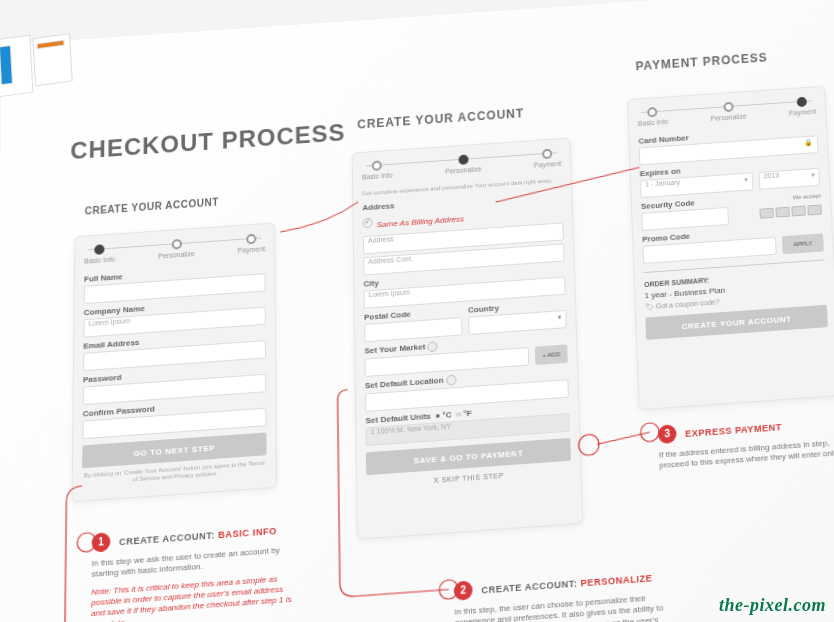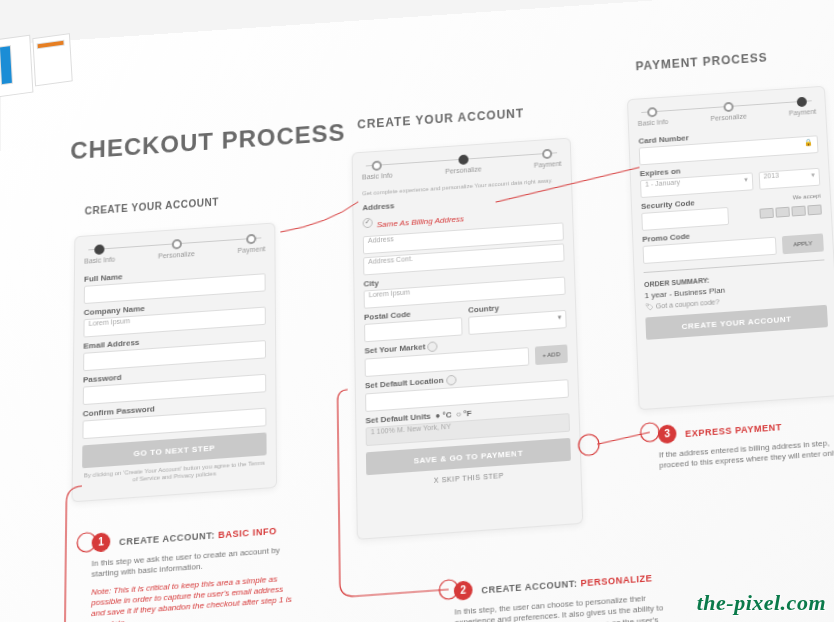--- a/index.html
+++ b/index.html
@@ -46,21 +46,21 @@
 .note-box h4 .red { color:#d63a3a; }
 .note-box p { font-size:8px; color:#777; margin-top:6px; line-height:1.3; }
 .note-box p.redp { color:#d63a3a; font-style:italic; }
 
 #note1 { left:95px; top:490px; width:200px; }
 #note2 { left:445px; top:560px; width:220px; }
 #note3 { left:648px; top:425px; width:180px; }
 
 svg.connectors { position:absolute; left:0; top:0; width:1200px; height:900px; pointer-events:none; }
 
-.watermark { position:absolute; right:8px; bottom:6px; font-family: "Comic Sans MS","Brush Script MT",cursive; font-style:italic; font-weight:700; font-size:22px; color:#0a7a4a; text-shadow:1px 1px 0 #fff; letter-spacing:.5px; z-index:50; }
+.watermark { position:absolute; right:8px; bottom:6px; font-family: "Comic Sans MS","Brush Script MT",cursive; font-style:italic; font-weight:700; font-size:18px; color:#0a7a4a; text-shadow:1px 1px 0 #fff; letter-spacing:.5px; z-index:50; }
 
 .thumb-strip { position:absolute; left:-10px; top:-10px; width:120px; height:60px; transform:rotate(-4deg); }
 .thumb-strip div { position:absolute; border:1px solid #ddd; background:#fff; }
 </style>
 </head>
 <body>
 
 <div class="canvas">
 
   <div class="thumb-strip">

